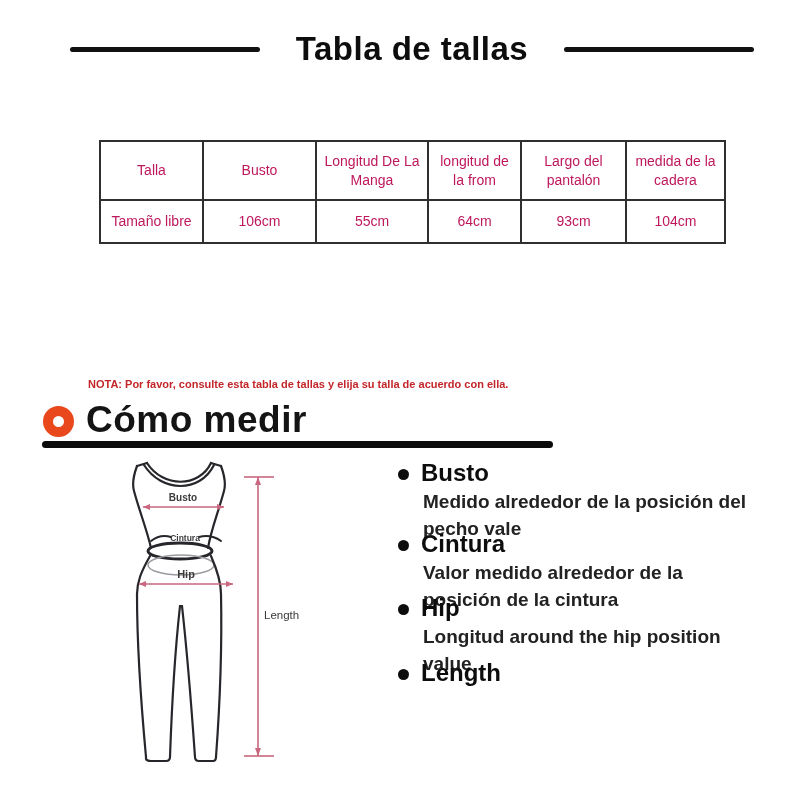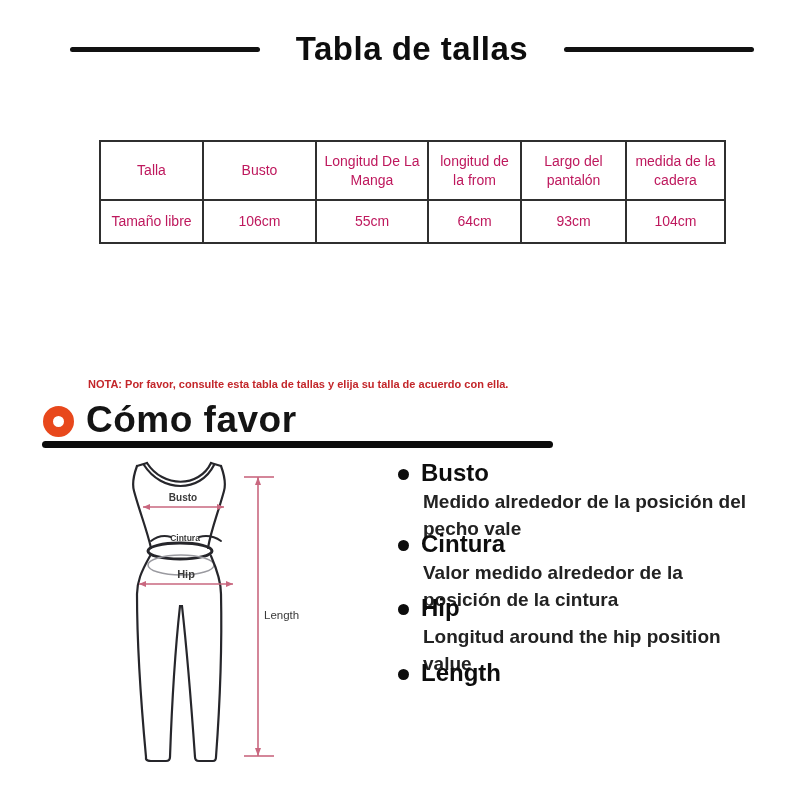--- a/index.html
+++ b/index.html
@@ -85,21 +85,21 @@
         <td>64cm</td>
         <td>93cm</td>
         <td>104cm</td>
       </tr>
     </tbody>
   </table>
 
   <p class="size-note">NOTA: Por favor, consulte esta tabla de tallas y elija su talla de acuerdo con ella.</p>
 
   <span class="ring-icon"></span>
-  <h2 class="measure-title">Cómo favor</h2>
+  <h2 class="measure-title">Cómo medir</h2>
   <div class="measure-underline"></div>
 
   <svg class="figure-svg" viewBox="85 450 230 330" xmlns="http://www.w3.org/2000/svg">
     <g fill="none" stroke="#26262b" stroke-width="2.2" stroke-linecap="round">
 
       <path d="M147,463 C163,488 199,488 211,463"></path>
       <path d="M144,465 C162,493 200,493 214,465"></path>
 
       <path d="M147,463 L137,466"></path>
       <path d="M211,463 L221,466"></path>

